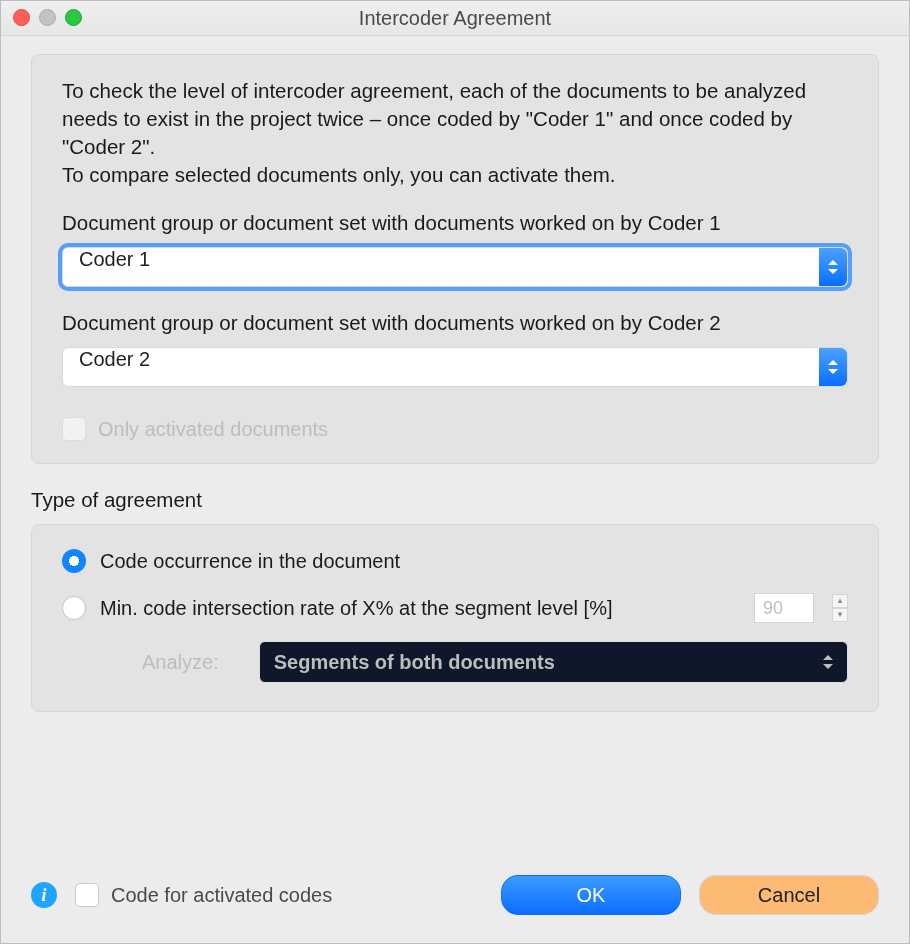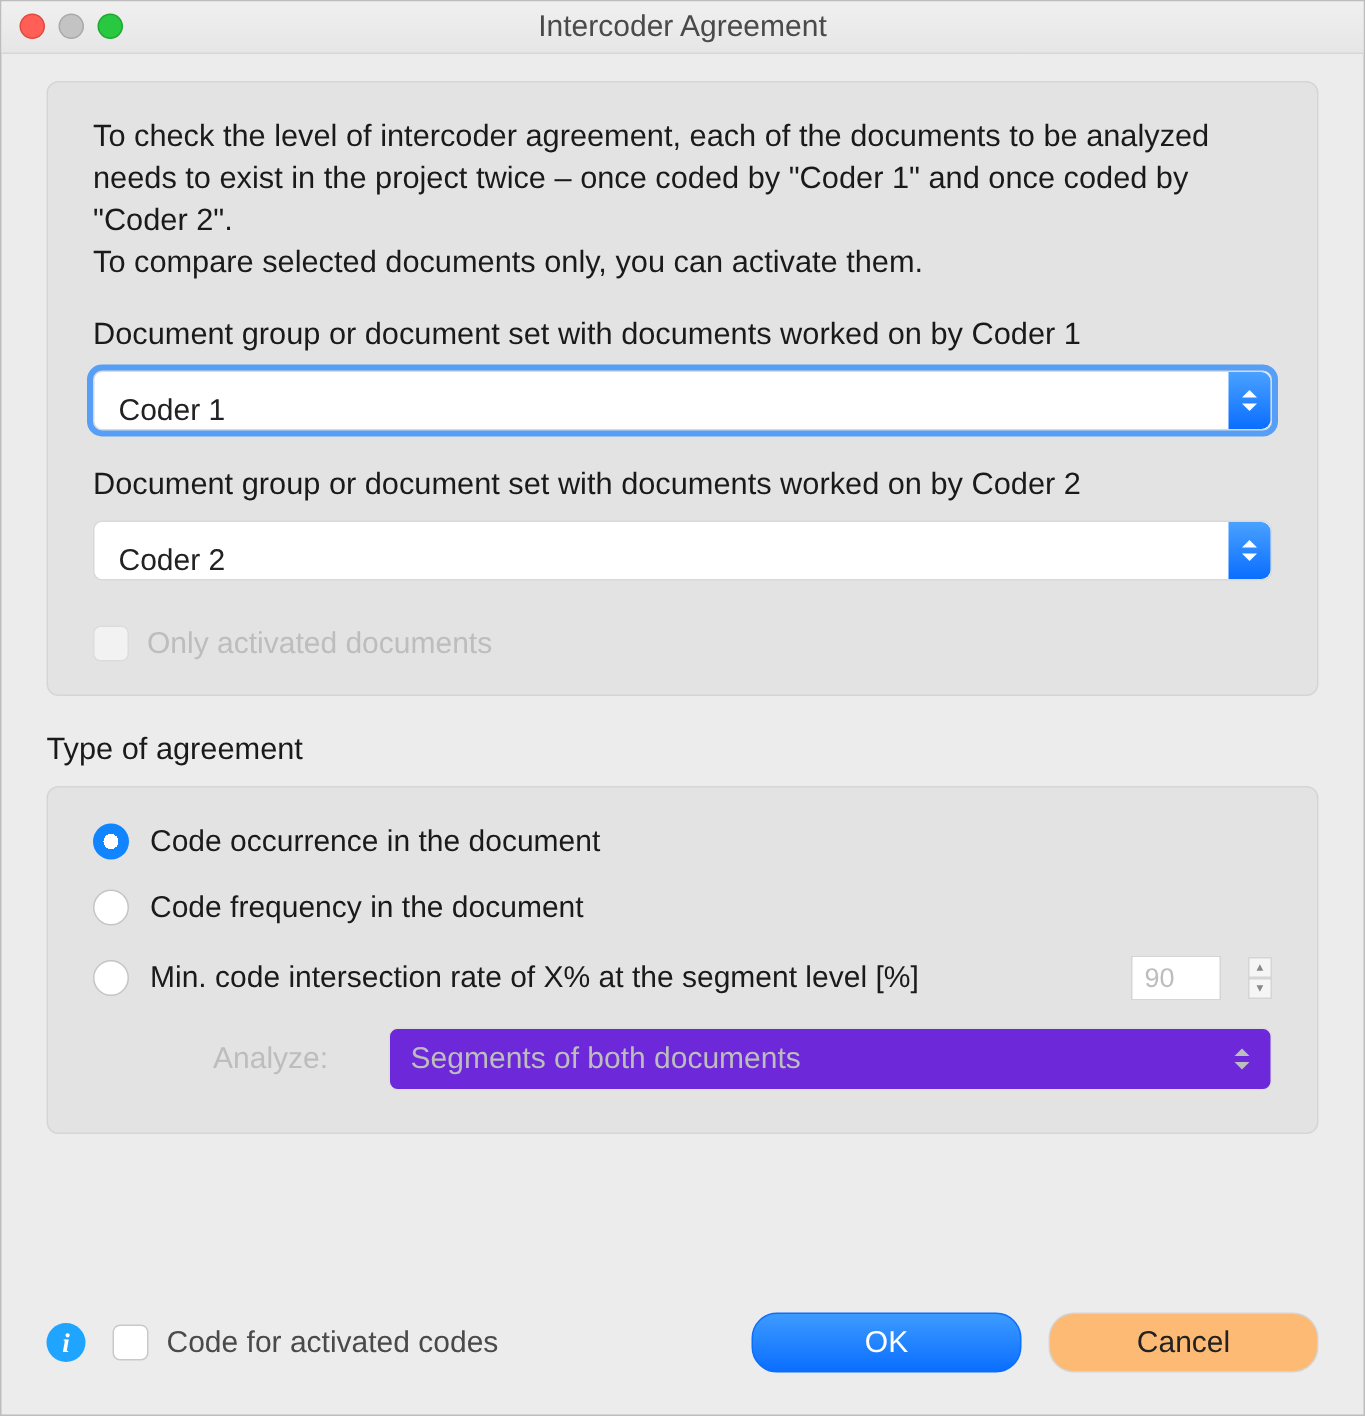--- a/index.html
+++ b/index.html
@@ -76,21 +76,21 @@
     position: relative;
     margin-bottom: 24px;
   }
   .select {
     position: relative;
     height: 40px;
     background: #fff;
     border: 1px solid #d9d9d9;
     border-radius: 6px;
     display: flex;
-    align-items: flex-end;
+    align-items: flex-start;
     padding-left: 16px;
     font-size: 20px;
     box-sizing: border-box;
   }
   .select.focused {
     box-shadow: 0 0 0 4px rgba(71,151,247,0.9);
   }
   .select-btn {
     position: absolute;
     right: 0;
@@ -198,29 +198,30 @@
     margin-top: 18px;
     padding-left: 80px;
   }
   .analyze-label {
     color: #bdbdbd;
     font-size: 20px;
   }
   .disabled-select {
     flex: 1;
     height: 40px;
-    background: #6d28d9;
+    background: #0f172a;
     border: 1px solid #dedede;
     border-radius: 6px;
     display:flex;
     align-items:center;
     padding-left: 14px;
     color: #bdbdbd;
     font-size: 20px;
     position: relative;
+    font-weight: bold;
   }
   .ds-btn {
     position:absolute;
     right:10px;
     top:0; bottom:0;
     width:18px;
     display:flex;
     flex-direction:column;
     justify-content:center;
     align-items:center;
@@ -328,24 +329,20 @@
       </div>
     </div>
 
     <div class="section-title">Type of agreement</div>
 
     <div class="panel2">
       <div class="radio-row">
         <div class="radio checked"></div>
         <span>Code occurrence in the document</span>
       </div>
-      <div class="radio-row">
-        <div class="radio"></div>
-        <span>Code frequency in the document</span>
-      </div>
       <div class="radio-row" style="margin-bottom:10px;">
         <div class="radio"></div>
         <span>Min. code intersection rate of X% at the segment level [%]</span>
         <div class="spacer"></div>
         <input class="numbox" readonly="" value="90" style="">
         <div class="numstep">
           <div class="st">▴</div>
           <div class="st">▾</div>
         </div>
       </div>

